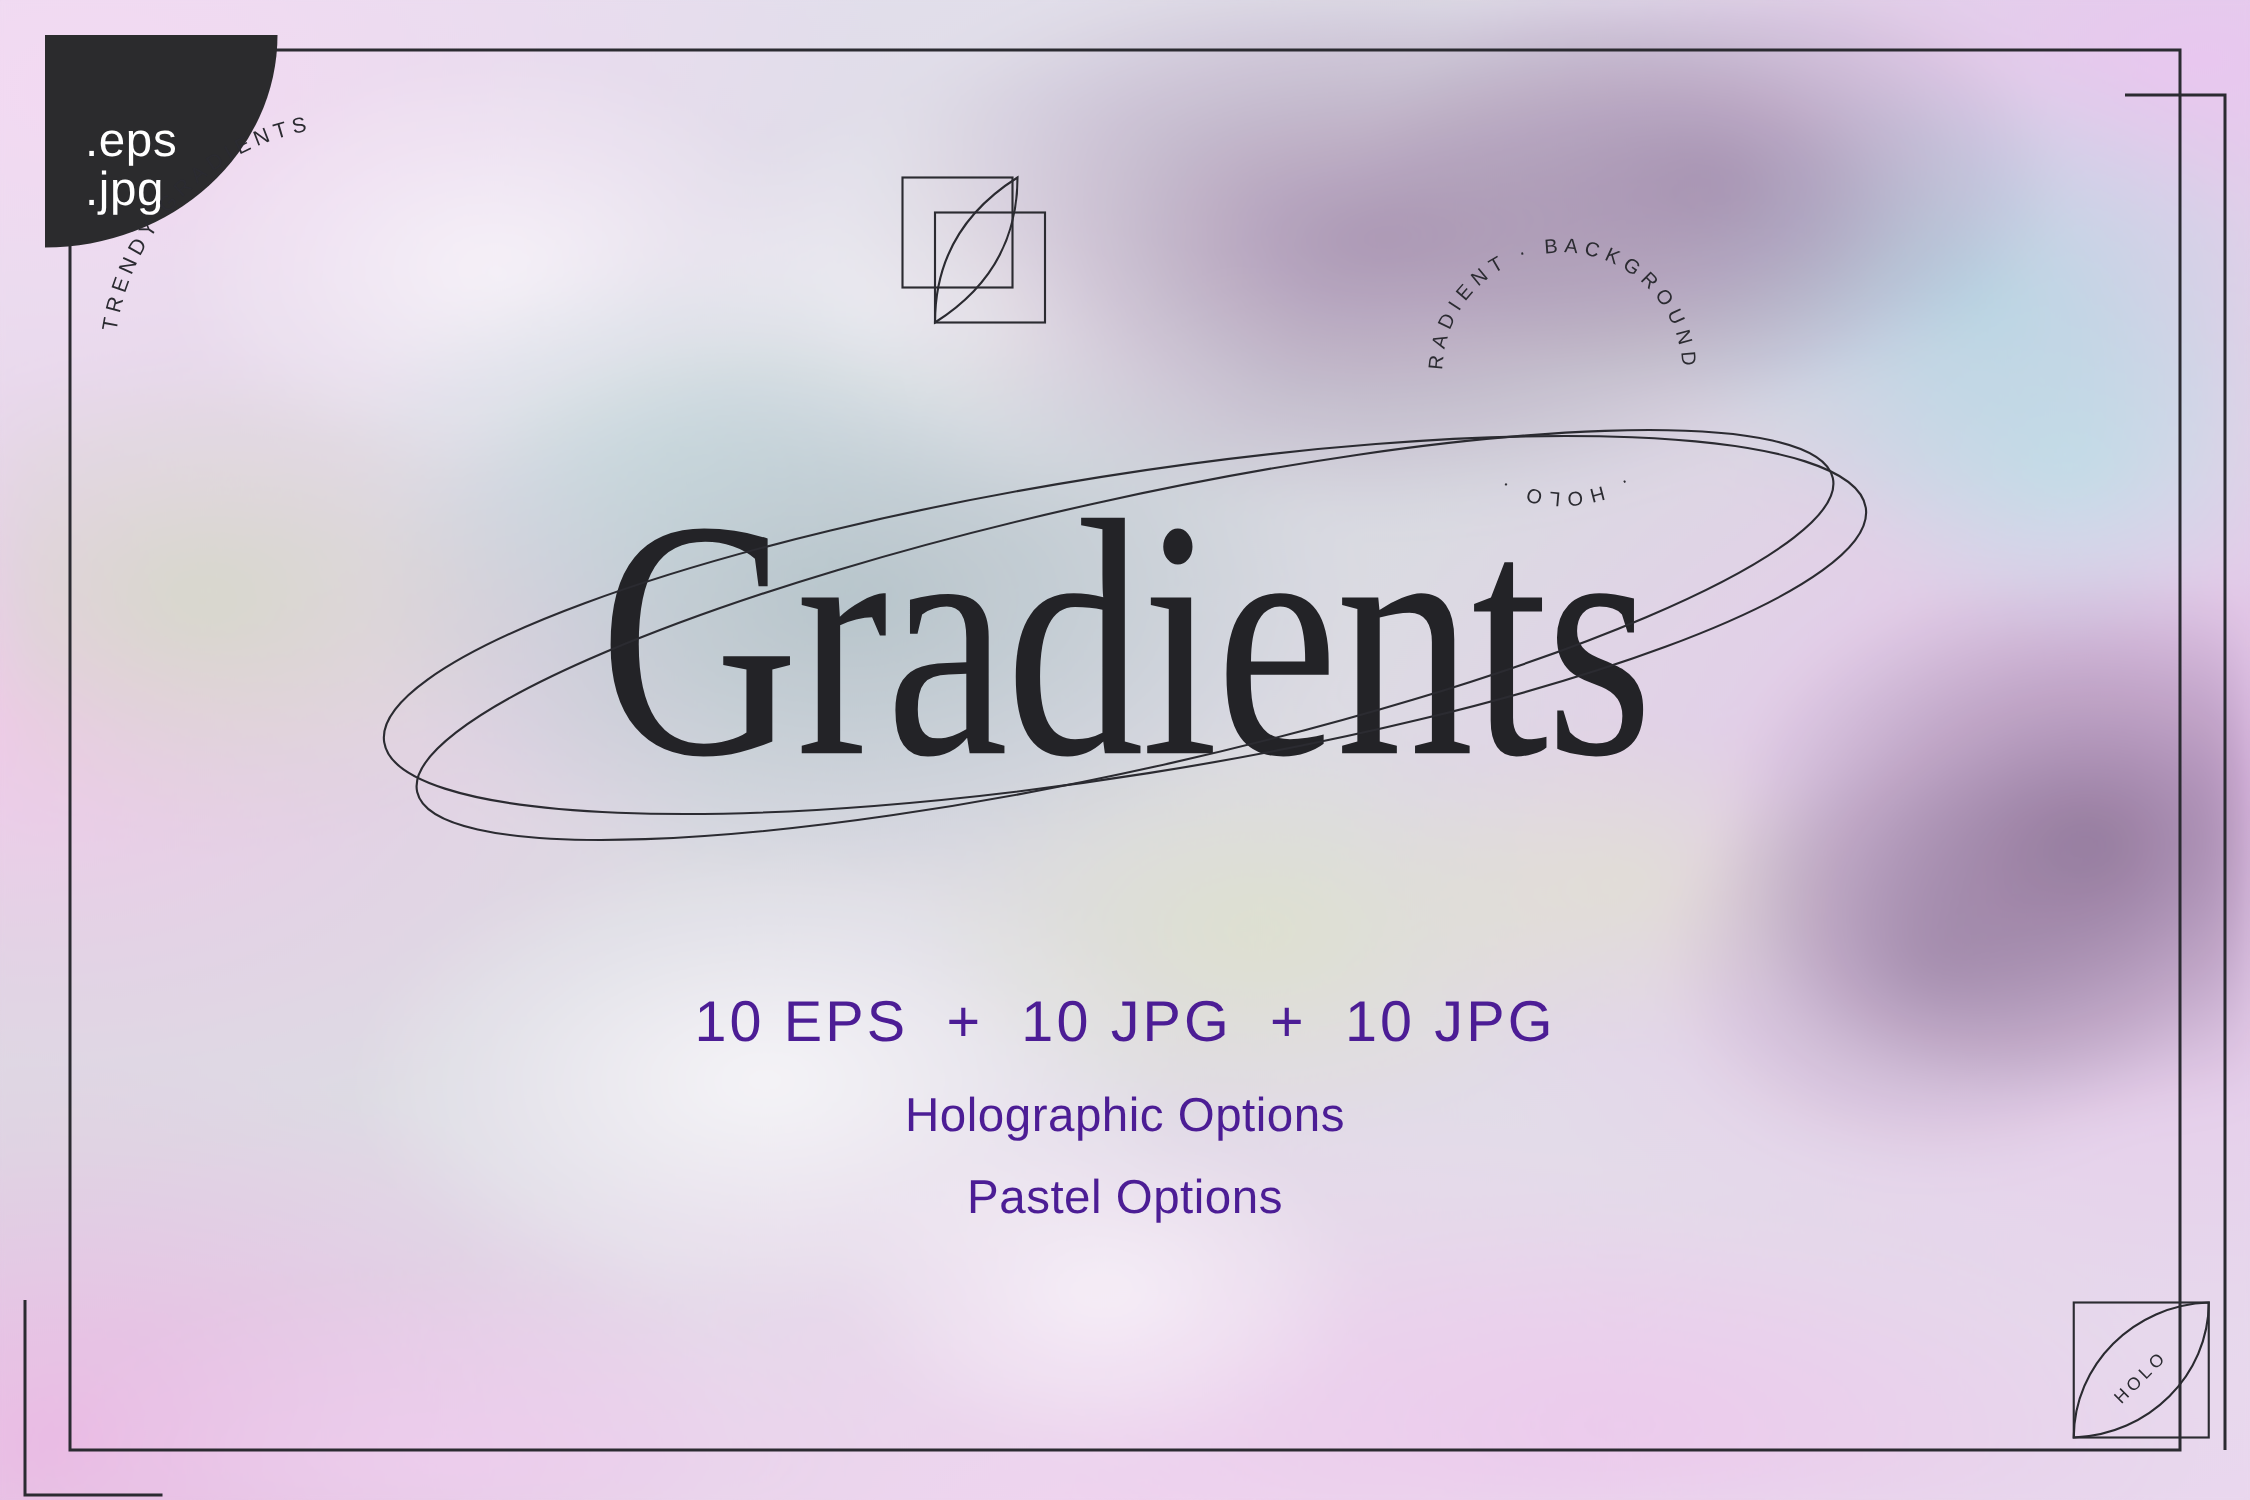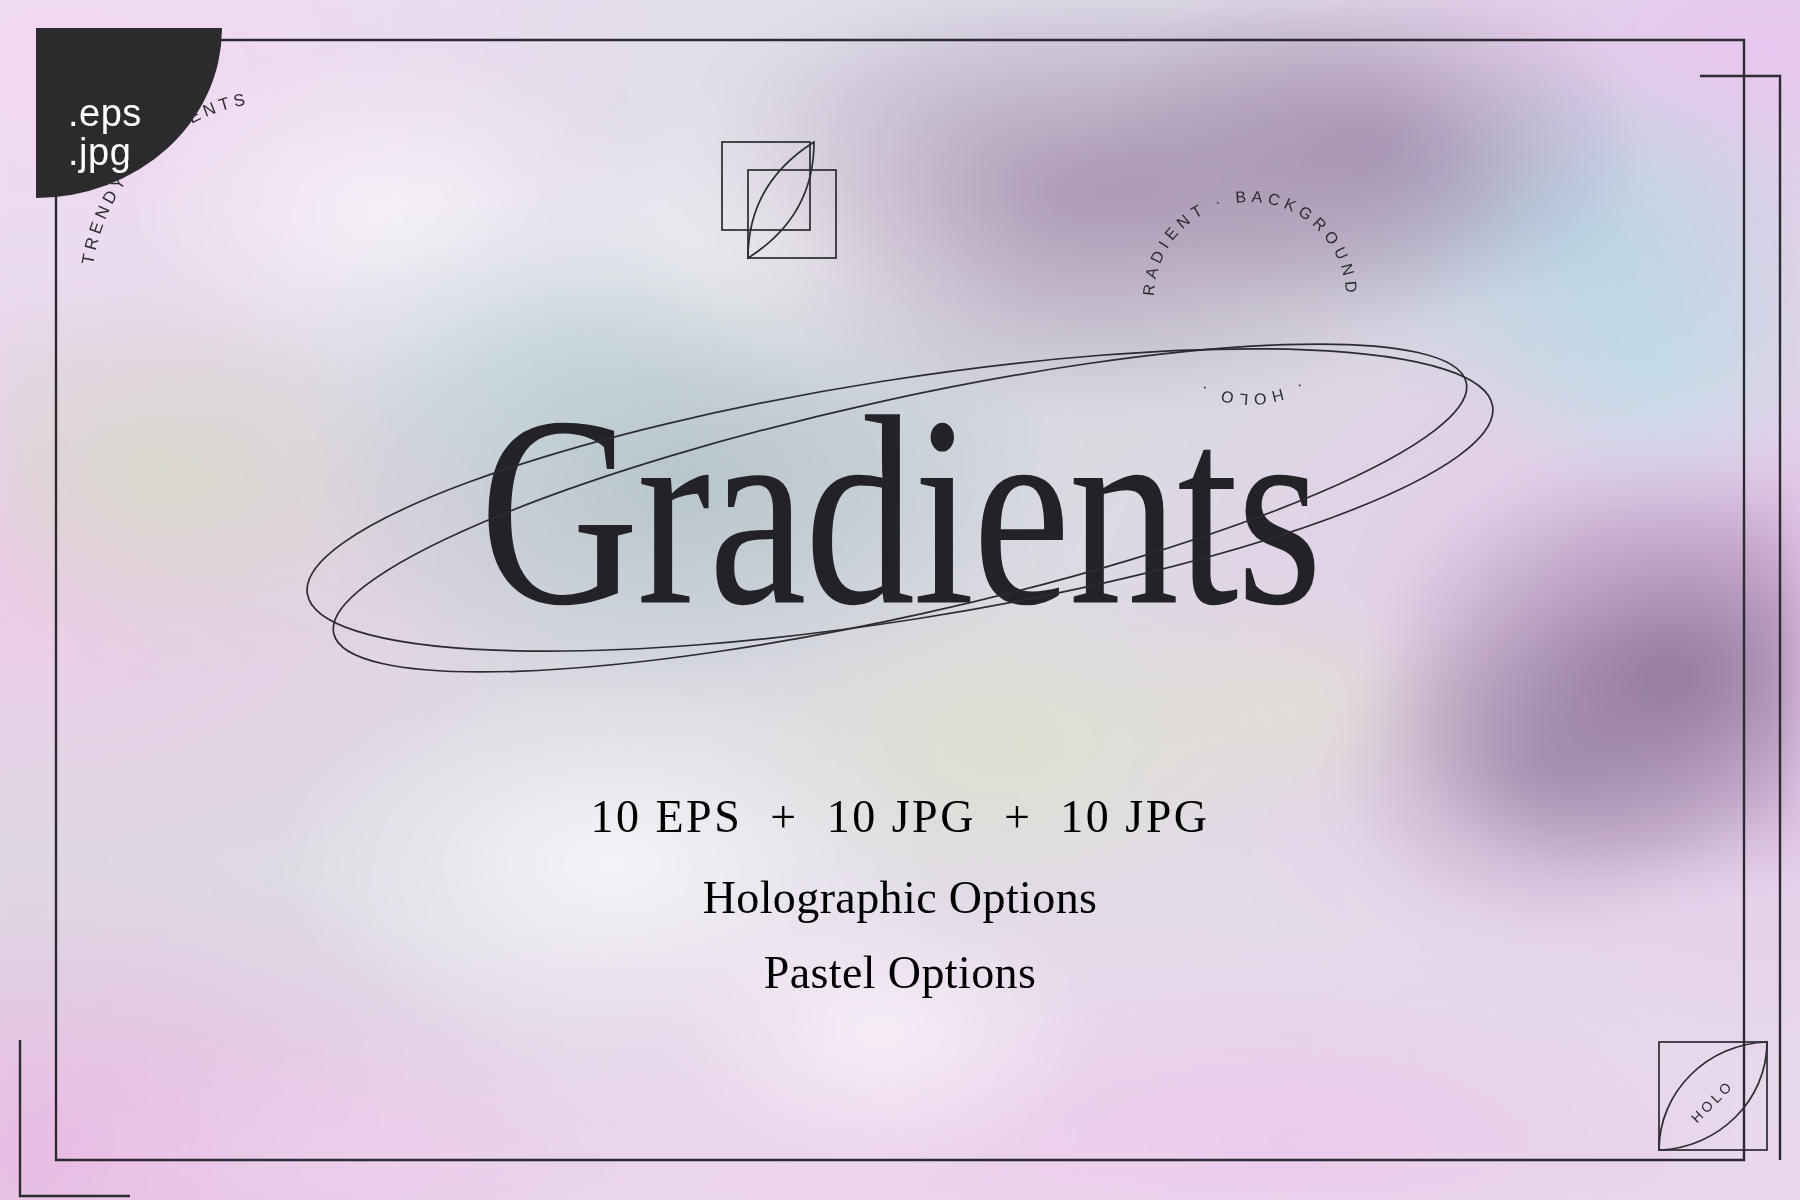--- a/index.html
+++ b/index.html
@@ -176,32 +176,31 @@
     height: 400px;
   }
 
   
   #info-block {
     position: absolute;
     left: 0;
     top: 790px;
     width: 1800px;
     text-align: center;
-    color: #000000;
-    font-family: Liberation Serif, serif;
+    color: #4c1d95;
   }
   #formats-line {
     font-size: 46px;
     font-weight: 300;
     letter-spacing: 2.5px;
     margin: 0 0 28px 0;
     white-space: pre;
   }
   .option-line {
-    font-size: 46px;
+    font-size: 38px;
     font-weight: 300;
     letter-spacing: 0.4px;
     margin: 0 0 22px 0;
   }
 
   
   #holo-badge {
     position: absolute;
     left: 1657px;
     top: 1040px;

